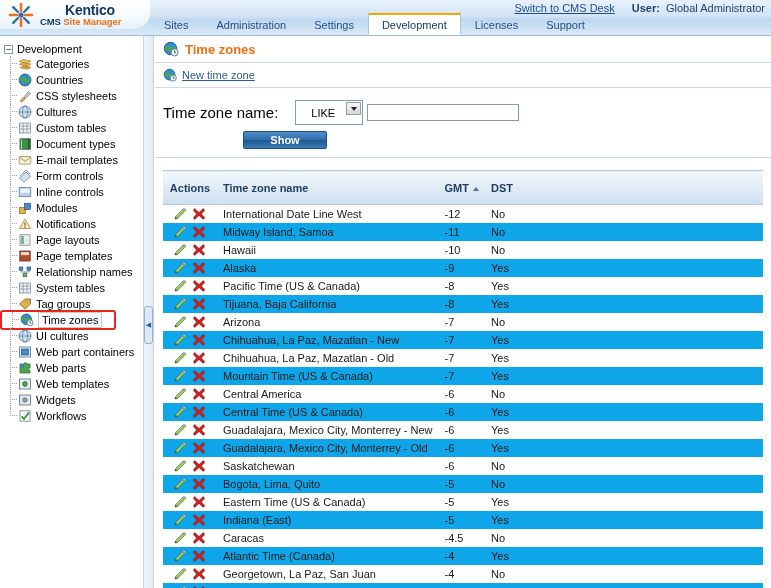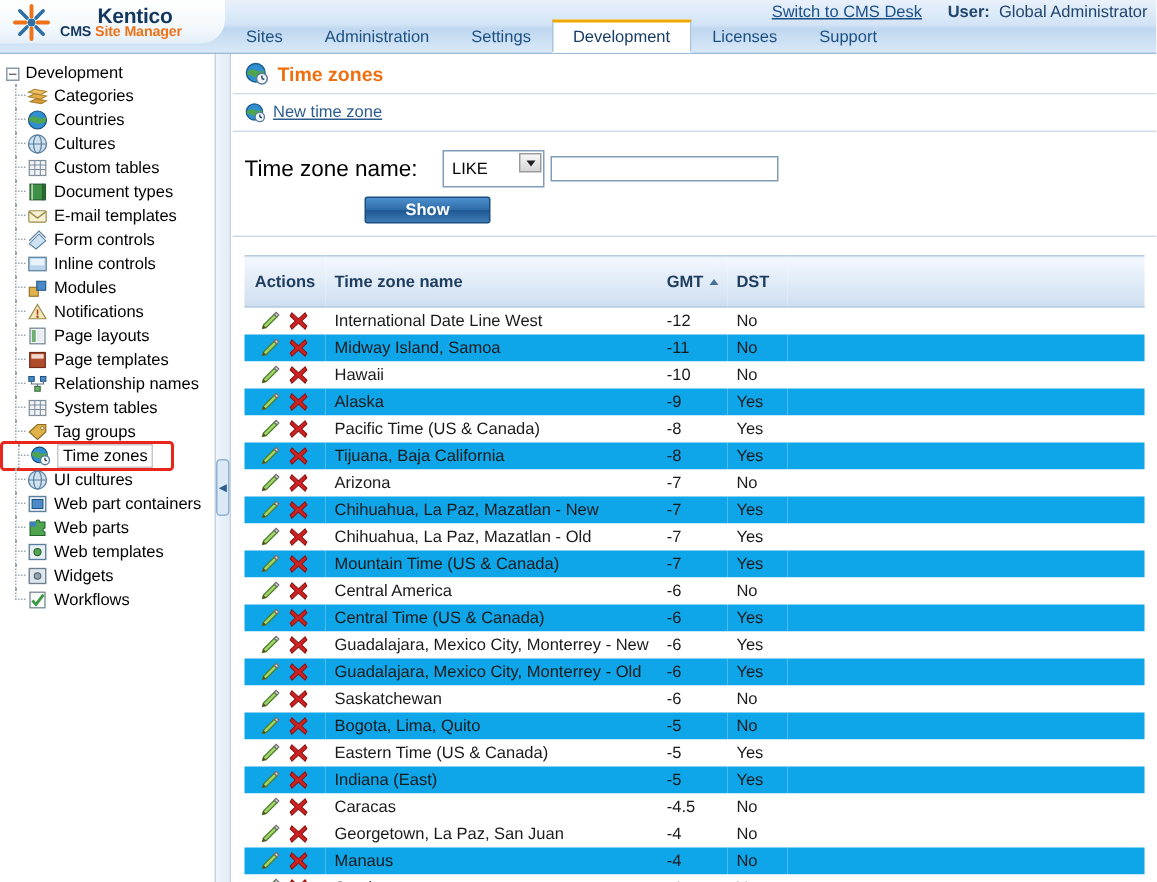--- a/index.html
+++ b/index.html
@@ -202,21 +202,21 @@
     border-bottom: 1px solid #cddbe8;
   }
   .filter-row { display: flex; align-items: center; }
   .filter-label { font-size: 15px; color: #000; margin-right: 17px; }
   .fselect {
     width: 68px; height: 25px;
     border: 1px solid #7f9db9;
     background: #ffffff;
     font-size: 11px;
     display: flex; align-items: center;
-    padding-left: 5px;
+    padding-left: 15px;
     position: relative;
     cursor: pointer;
   }
   .fselect .arrowbox {
     position: absolute; right: 1px; top: 1px;
     width: 15px; height: 13px;
     background: linear-gradient(to bottom,#f7f7f7,#d6d6d6);
     border: 1px solid #9b9b9b;
     display: flex; align-items: center; justify-content: center;
   }
@@ -375,20 +375,31 @@
               <path d="M1.3 5.6 Q4.3 3.6 7 5.2 T12.8 5 L12.4 8.2 Q8.4 10.6 5 8.8 T1.2 8.4 Z" fill="#4ea44f"></path>
             </svg>
           </span>
           <span class="ti-label">Countries</span>
         </div>
         <div class="tree-item">
           <span class="vline"></span>
           <span class="dash"></span>
           <span class="ti-icon">
             <svg viewBox="0 0 14 14" width="14" height="14">
+              <path d="M2 12 L5.5 8.5 L7 10 L3.5 13 Z" fill="#e0b24a" stroke="#8b6a22" stroke-width=".7"></path>
+              <path d="M6 8 L10.5 2.5 L12.5 4.5 L7.5 9.5 Z" fill="#c9c9c9" stroke="#7a7a7a" stroke-width=".7"></path>
+            </svg>
+          </span>
+          <span class="ti-label">CSS stylesheets</span>
+        </div>
+        <div class="tree-item">
+          <span class="vline"></span>
+          <span class="dash"></span>
+          <span class="ti-icon">
+            <svg viewBox="0 0 14 14" width="14" height="14">
               <circle cx="7" cy="7" r="6" fill="#cfe0ef" stroke="#5b7f9e" stroke-width=".9"></circle>
               <ellipse cx="7" cy="7" rx="2.6" ry="6" fill="none" stroke="#5b7f9e" stroke-width=".8"></ellipse>
               <line x1="1" y1="7" x2="13" y2="7" stroke="#5b7f9e" stroke-width=".8"></line>
             </svg>
           </span>
           <span class="ti-label">Cultures</span>
         </div>
         <div class="tree-item">
           <span class="vline"></span>
           <span class="dash"></span>
@@ -920,20 +931,33 @@
                     <path d="M9.8 2.5 L11.1 1.2 L12.9 3 L11.6 4.3 Z" fill="#d8d8d8" stroke="#6f6f6f" stroke-width=".8"></path>
                     <path d="M2 12 L2.6 9.7 L4.4 11.5 Z" fill="#5a4428"></path>
                   </svg></span><span class="icon-del"><svg viewBox="0 0 14 14" width="14" height="14">
                     <path d="M2.6 1.6 L7 5.6 L11.4 1.6 L12.6 3.6 L9.2 7 L12.6 10.4 L11.4 12.4 L7 8.4 L2.6 12.4 L1.4 10.4 L4.8 7 L1.4 3.6 Z" fill="#cc2222" stroke="#8e1313" stroke-width=".7"></path>
                   </svg></span></td>
               <td class="c-name">Caracas</td>
               <td class="c-gmt">-4.5</td>
               <td class="c-dst">No</td>
               <td class="c-pad"></td>
             </tr>
+            <tr class="even">
+              <td class="c-actions"><span class="icon-edit"><svg viewBox="0 0 14 14" width="14" height="14">
+                    <path d="M2 12 L2.6 9.7 L9.8 2.5 L11.6 4.3 L4.4 11.5 Z" fill="#9fd66a" stroke="#4d7a28" stroke-width=".8"></path>
+                    <path d="M9.8 2.5 L11.1 1.2 L12.9 3 L11.6 4.3 Z" fill="#d8d8d8" stroke="#6f6f6f" stroke-width=".8"></path>
+                    <path d="M2 12 L2.6 9.7 L4.4 11.5 Z" fill="#5a4428"></path>
+                  </svg></span><span class="icon-del"><svg viewBox="0 0 14 14" width="14" height="14">
+                    <path d="M2.6 1.6 L7 5.6 L11.4 1.6 L12.6 3.6 L9.2 7 L12.6 10.4 L11.4 12.4 L7 8.4 L2.6 12.4 L1.4 10.4 L4.8 7 L1.4 3.6 Z" fill="#cc2222" stroke="#8e1313" stroke-width=".7"></path>
+                  </svg></span></td>
+              <td class="c-name">Atlantic Time (Canada)</td>
+              <td class="c-gmt">-4</td>
+              <td class="c-dst">Yes</td>
+              <td class="c-pad"></td>
+            </tr>
             <tr class="odd">
               <td class="c-actions"><span class="icon-edit"><svg viewBox="0 0 14 14" width="14" height="14">
                     <path d="M2 12 L2.6 9.7 L9.8 2.5 L11.6 4.3 L4.4 11.5 Z" fill="#9fd66a" stroke="#4d7a28" stroke-width=".8"></path>
                     <path d="M9.8 2.5 L11.1 1.2 L12.9 3 L11.6 4.3 Z" fill="#d8d8d8" stroke="#6f6f6f" stroke-width=".8"></path>
                     <path d="M2 12 L2.6 9.7 L4.4 11.5 Z" fill="#5a4428"></path>
                   </svg></span><span class="icon-del"><svg viewBox="0 0 14 14" width="14" height="14">
                     <path d="M2.6 1.6 L7 5.6 L11.4 1.6 L12.6 3.6 L9.2 7 L12.6 10.4 L11.4 12.4 L7 8.4 L2.6 12.4 L1.4 10.4 L4.8 7 L1.4 3.6 Z" fill="#cc2222" stroke="#8e1313" stroke-width=".7"></path>
                   </svg></span></td>
               <td class="c-name">Georgetown, La Paz, San Juan</td>
               <td class="c-gmt">-4</td>

